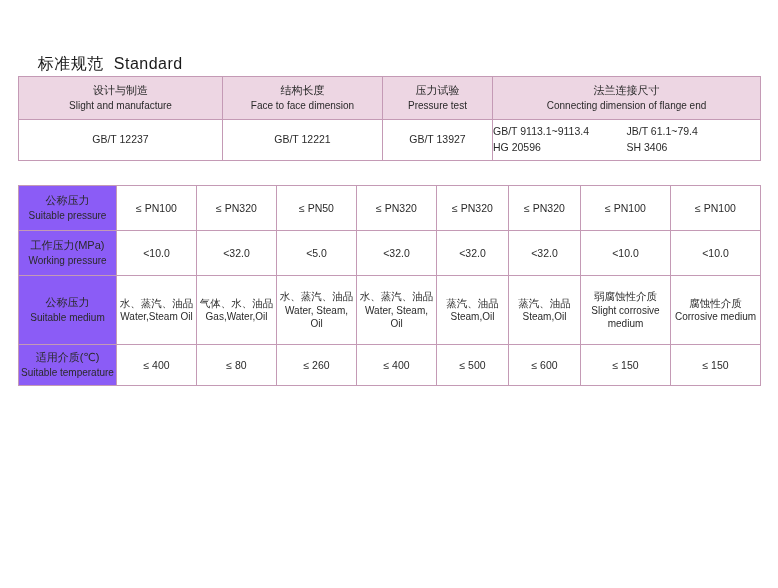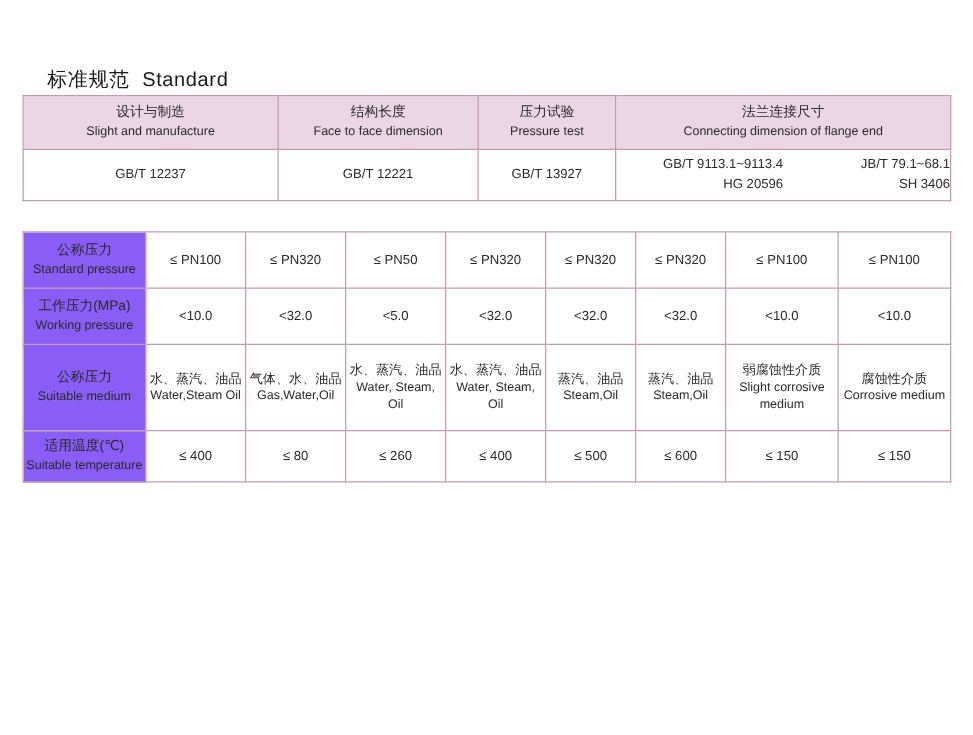--- a/index.html
+++ b/index.html
@@ -72,21 +72,21 @@
   .flange-cell {
     padding: 0 !important;
     border: 1px solid #c49ab5;
   }
   .flange-inner {
     display: flex;
     width: 100%;
   }
   .flange-col {
     flex: 1 1 50%;
-    text-align: right;
+    text-align: left;
     font-size: 10.5px;
     line-height: 1.5;
     padding: 4px 0;
   }
 
   
   .spec-table {
     position: absolute;
     left: 18px;
     top: 185px;
@@ -171,21 +171,21 @@
         <td>GB/T 12237</td>
         <td>GB/T 12221</td>
         <td>GB/T 13927</td>
         <td class="flange-cell">
           <div class="flange-inner">
             <div class="flange-col">
               <div>GB/T 9113.1~9113.4</div>
               <div>HG 20596</div>
             </div>
             <div class="flange-col">
-              <div>JB/T 79.1~68.1</div>
+              <div>JB/T 61.1~79.4</div>
               <div>SH 3406</div>
             </div>
           </div>
         </td>
       </tr>
     </tbody>
   </table>
 
   <table class="spec-table">
     <colgroup>
@@ -196,21 +196,21 @@
       <col style="width:80px">
       <col style="width:72px">
       <col style="width:72px">
       <col style="width:90px">
       <col style="width:90px">
     </colgroup>
     <tbody>
       <tr class="r-nominal">
         <td class="rowhead">
           <span class="rh-cn">公称压力</span>
-          <span class="rh-en">Standard pressure</span>
+          <span class="rh-en">Suitable pressure</span>
         </td>
         <td>≤ PN100</td>
         <td>≤ PN320</td>
         <td>≤ PN50</td>
         <td>≤ PN320</td>
         <td>≤ PN320</td>
         <td>≤ PN320</td>
         <td>≤ PN100</td>
         <td>≤ PN100</td>
       </tr>
@@ -264,21 +264,21 @@
           <span class="med-en">Slight corrosive medium</span>
         </td>
         <td>
           <span class="med-cn">腐蚀性介质</span>
           <span class="med-en">Corrosive medium</span>
         </td>
       </tr>
 
       <tr class="r-temp">
         <td class="rowhead">
-          <span class="rh-cn">适用温度(℃)</span>
+          <span class="rh-cn">适用介质(℃)</span>
           <span class="rh-en">Suitable temperature</span>
         </td>
         <td>≤ 400</td>
         <td>≤ 80</td>
         <td>≤ 260</td>
         <td>≤ 400</td>
         <td>≤ 500</td>
         <td>≤ 600</td>
         <td>≤ 150</td>
         <td>≤ 150</td>

